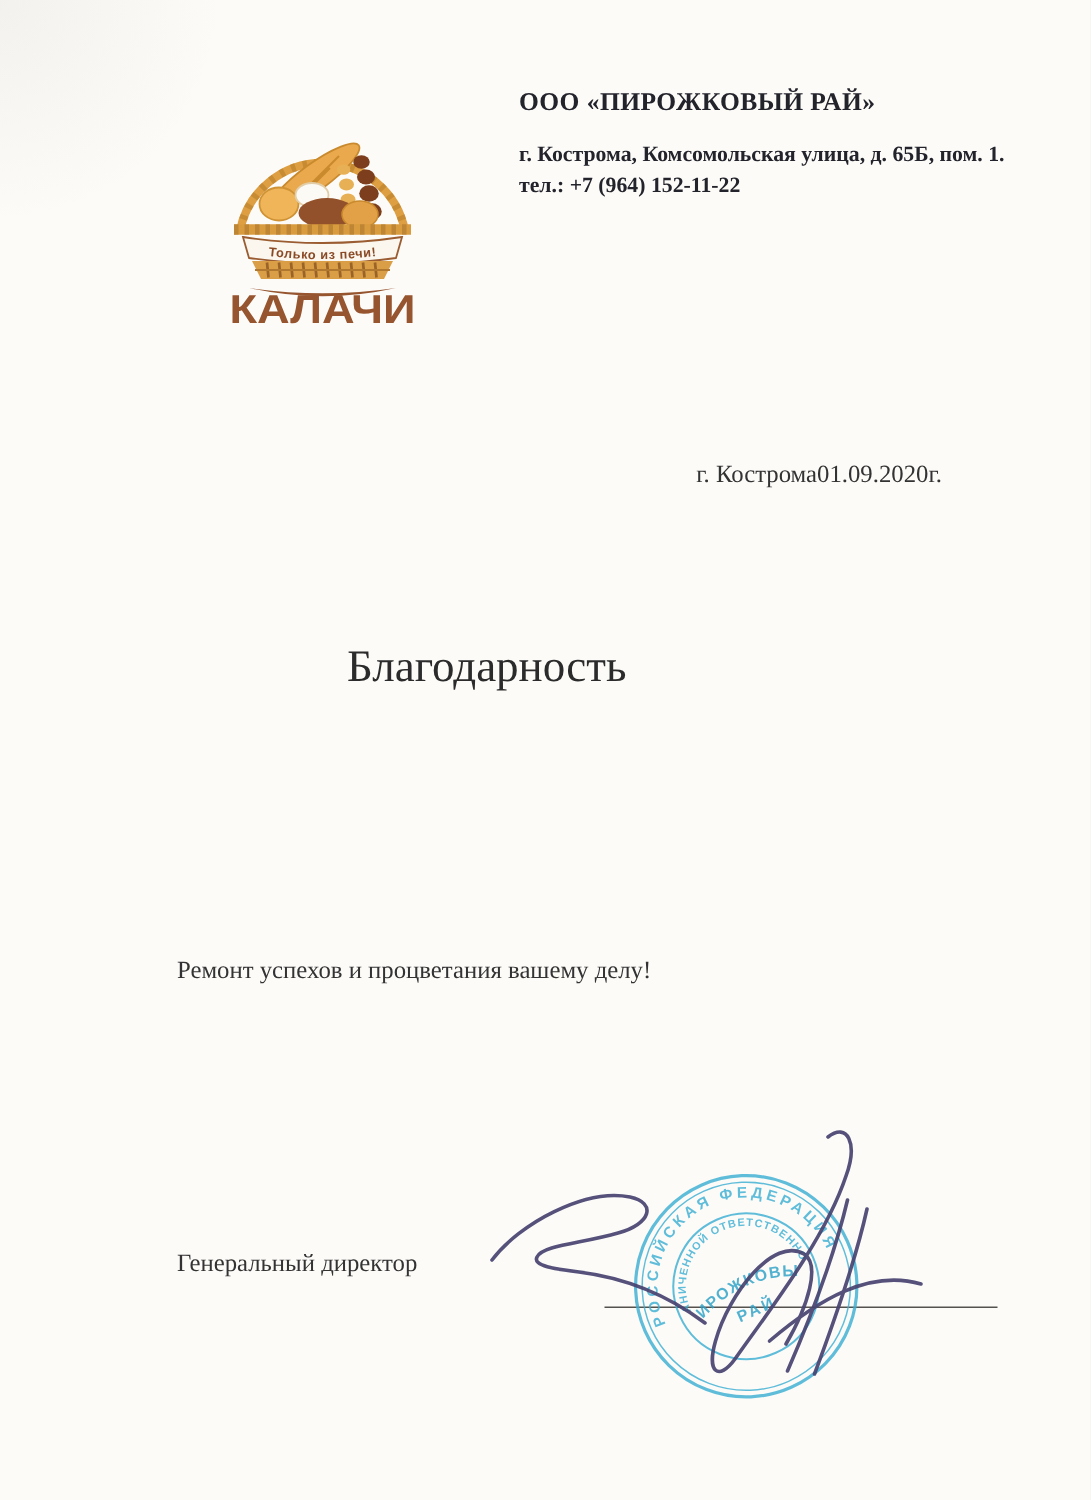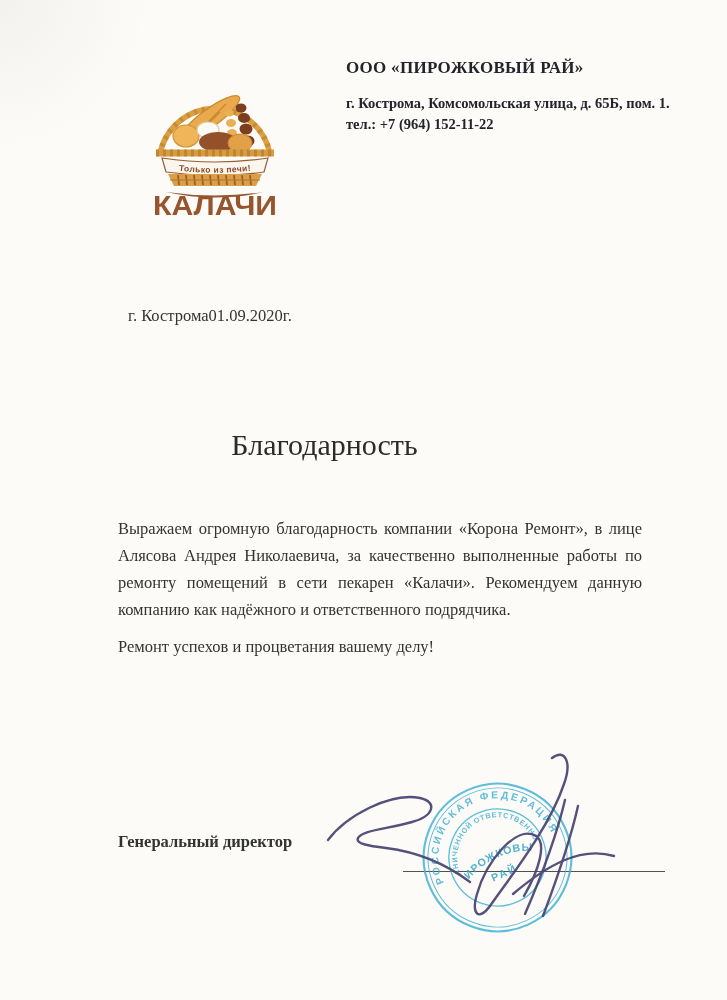--- a/index.html
+++ b/index.html
@@ -15,43 +15,43 @@
     color:#2e2d2b;
     overflow:hidden;
   }
   
   .logo { position:absolute; left:130px; top:80px; width:170px; height:150px; }
   .company-info { position:absolute; left:346px; top:58px; width:330px; }
   .company-name { font-size:17px; font-weight:bold; letter-spacing:.3px; color:#23232b; margin:0 0 15px 0; }
   .company-address { font-size:14.5px; font-weight:bold; line-height:21px; color:#23232b; }
   
   .meta-row {
-    position:absolute; left:128px; top:306px; width:524px;
-    display:flex; justify-content:flex-start;
+    position:absolute; left:104px; top:306px; width:524px;
+    display:flex; justify-content:flex-end;
     font-size:16.5px; color:#333;
   }
   
   .doc-title {
     position:absolute; left:0; top:428px; width:649px;
     text-align:center; font-size:30px; font-weight:normal; color:#2b2b2b;
     margin:0;
   }
   
   .body-par1 {
     position:absolute; left:118px; top:498px; width:524px;
     font-size:16.5px; line-height:27px; text-align:justify; color:#333;
   }
   .body-par2 {
     position:absolute; left:118px; top:620px; width:524px;
     font-size:16.5px; color:#333;
   }
   
   .sig-block {
     position:absolute; left:118px; top:829px;
-    font-size:16.5px; line-height:26px; color:#333;font-weight:bold;
+    font-size:16.5px; line-height:26px; color:#333;
   }
   .sig-line {
     position:absolute; left:403px; top:871px; width:262px; height:0;
     border-top:1.5px solid #55524e;
   }
   .stamp { position:absolute; left:415px; top:775px; width:165px; height:165px; opacity:.82; }
   .handwriting { position:absolute; left:318px; top:742px; width:300px; height:200px; }
 </style>
 </head>
 <body>
@@ -118,21 +118,20 @@
     </div>
   </div>
 
   <div class="meta-row">
     <span>г. Кострома</span>
     <span>01.09.2020г.</span>
   </div>
 
   <h1 class="doc-title">Благодарность</h1>
 
-  <p class="body-par1">Выражаем огромную благодарность компании «Корона Ремонт», в лице Алясова Андрея Николаевича, за качественно выполненные работы по ремонту помещений в сети пекарен «Калачи». Рекомендуем данную компанию как надёжного и ответственного подрядчика.</p>
   <p class="body-par2">Ремонт успехов и процветания вашему делу!</p>
 
   <div class="sig-block">
     <div>Генеральный директор</div>
   </div>
 
   <div class="sig-line"></div>
 
   <svg class="stamp" viewBox="0 0 170 170" aria-hidden="true">
     <g transform="rotate(-24 85 85)" fill="none" stroke="#3fb0d4">

